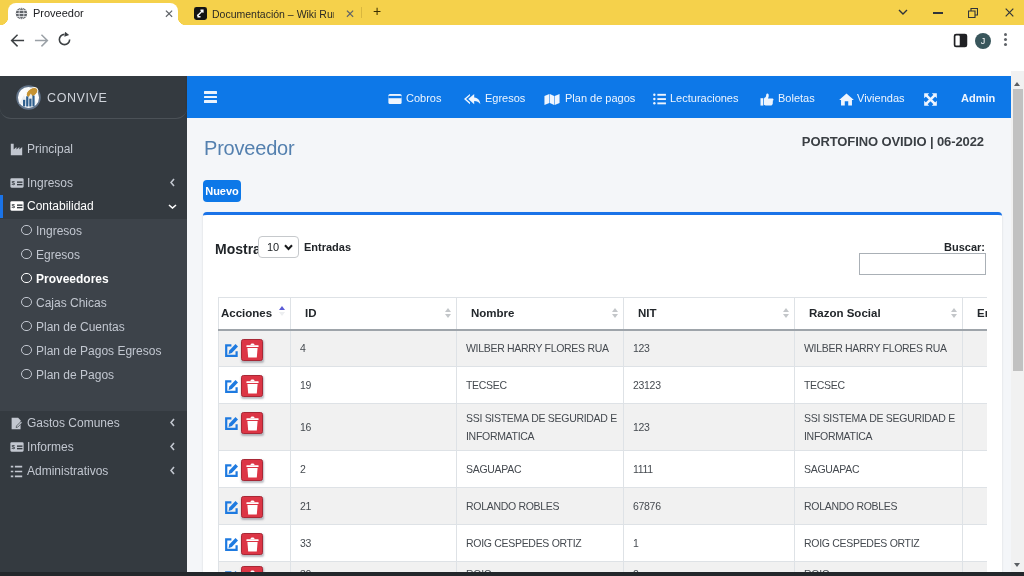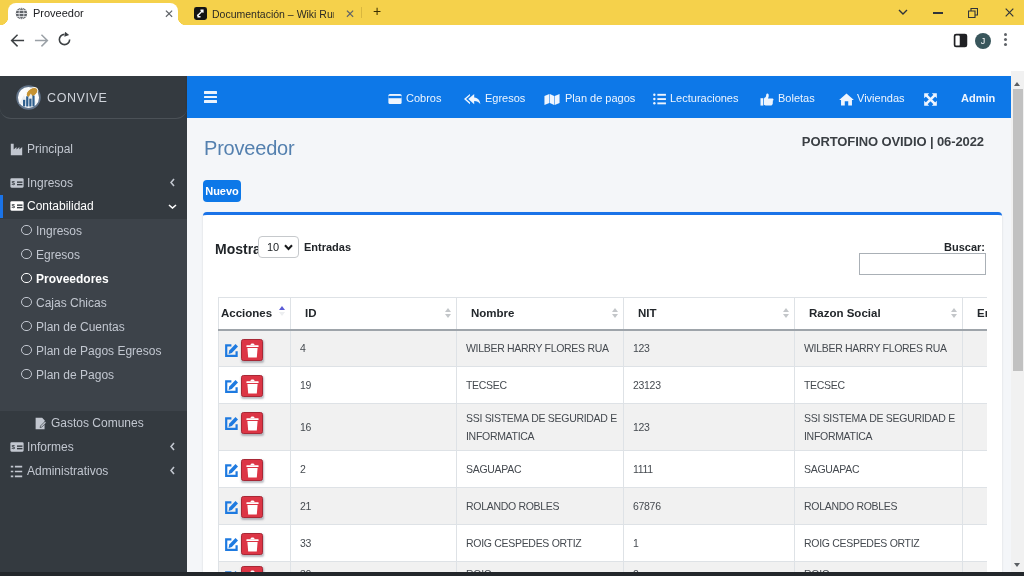--- a/index.html
+++ b/index.html
@@ -216,21 +216,21 @@
       </div>
     <div class="sitem" style="top:120px;">
         <div class="ring"></div>
         <div class="txt">Plan de Pagos Egresos</div>
       </div>
     <div class="sitem" style="top:144px;">
         <div class="ring"></div>
         <div class="txt">Plan de Pagos</div>
       </div>
   </div>
-  <div class="mitem" style="top:336px;margin-left:24px;">
+  <div class="mitem" style="top:336px;">
       <svg width="13" height="13" viewBox="0 0 16 16">
         <path d="M2 1 H10 L13 4 V15 H2 Z" fill="#c2c7d0"></path>
         <path d="M8 11 L13.5 5.5 L15 7 L9.5 12.5 L7.5 13 Z" fill="#c2c7d0" stroke="#343a40" stroke-width="0.8"></path>
       </svg>
       <div class="txt">Gastos Comunes</div>
       <svg class="chevs" style="position:absolute;left:auto;right:12px;top:6px" width="5" height="9" viewBox="0 0 5 9">
         <path d="M4 1 L1 4.5 L4 8" fill="none" stroke="#c2c7d0" stroke-width="1.6"></path>
       </svg>
     </div>
   <div class="mitem" style="top:360px;">

